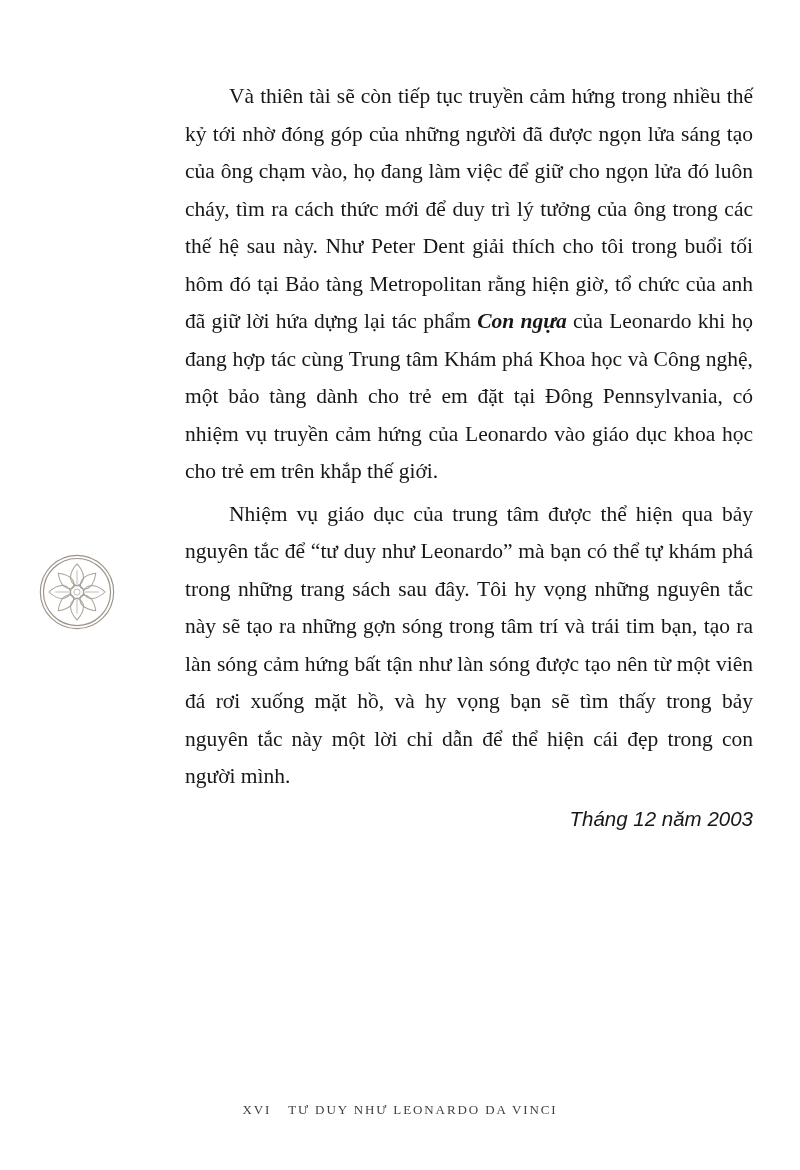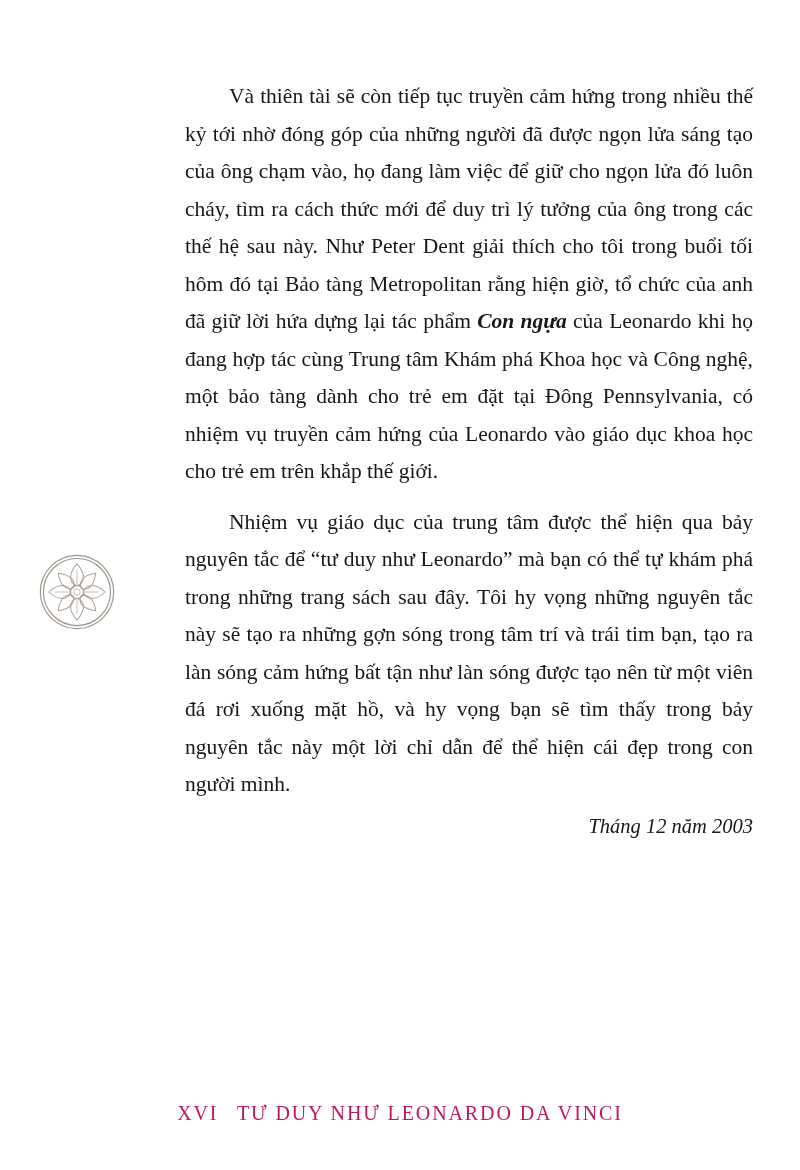--- a/index.html
+++ b/index.html
@@ -42,54 +42,54 @@
     font-size: 21.5px;
     line-height: 37.5px;
     text-align: justify;
     text-justify: inter-word;
     text-indent: 44px;
     font-family: "Liberation Serif", serif;
     color: #17171a;
     hyphens: none;
   }
   .para + .para {
-    margin-top: 13px;
+    margin-top: 5px;
   }
   .para .ital {
     font-style: italic;
     font-weight: bold;
   }
 
   .signature {
     margin-top: 26px;
     text-align: right;
     font-size: 21px;
     letter-spacing: 0.6px;
     font-family: "Liberation Serif", serif;
     color: #17171a;
   }
   .sig-date {
     margin-top: 11px;
     text-align: right;
     font-size: 20.5px;
     font-style: italic;
-    font-family: Liberation Serif, serif;
+    font-family: Liberation Sans, sans-serif;
     color: #17171a;
   }
 
   .footer {
     position: absolute;
     left: 0;
     right: 0;
     top: 1102px;
     text-align: center;
-    font-size: 20px;
+    font-size: 13px;
     letter-spacing: 1.9px;
     font-family: "Liberation Serif", serif;
-    color: #be185d;
+    color: #404040;
   }
   .footer .folio {
     margin-right: 12px;
   }
 </style>
 </head>
 <body>
 
 <div class="page">
 

